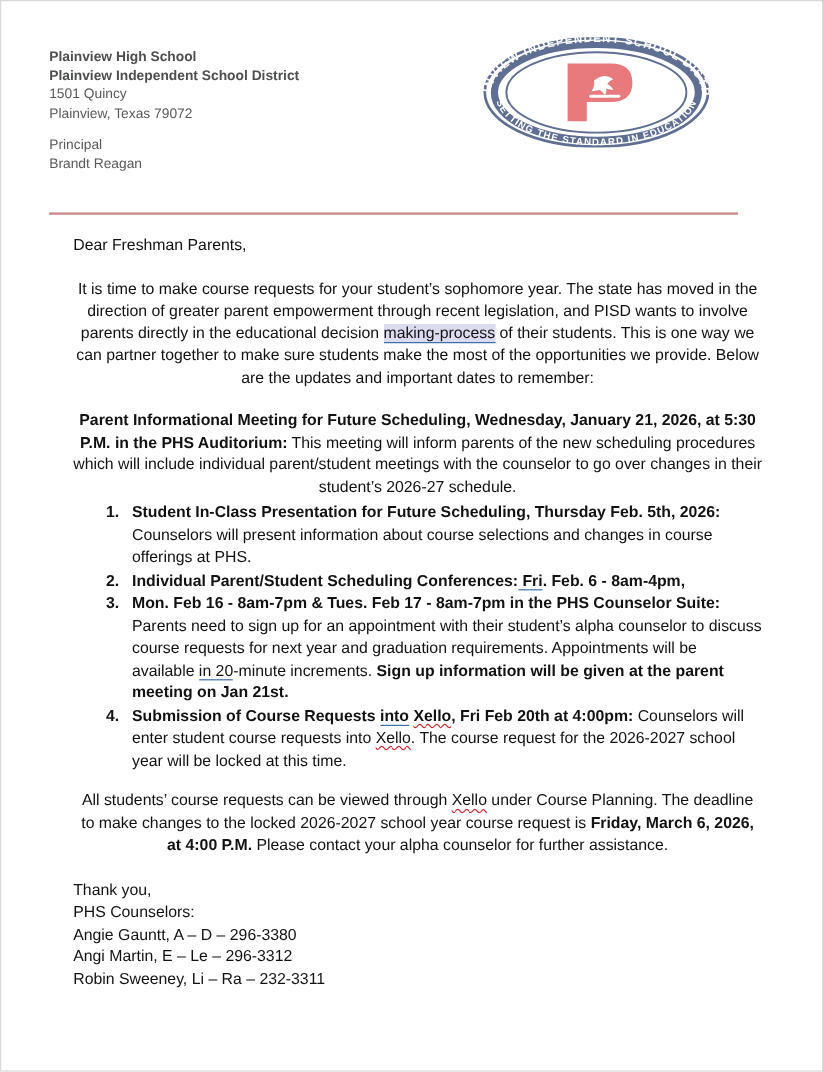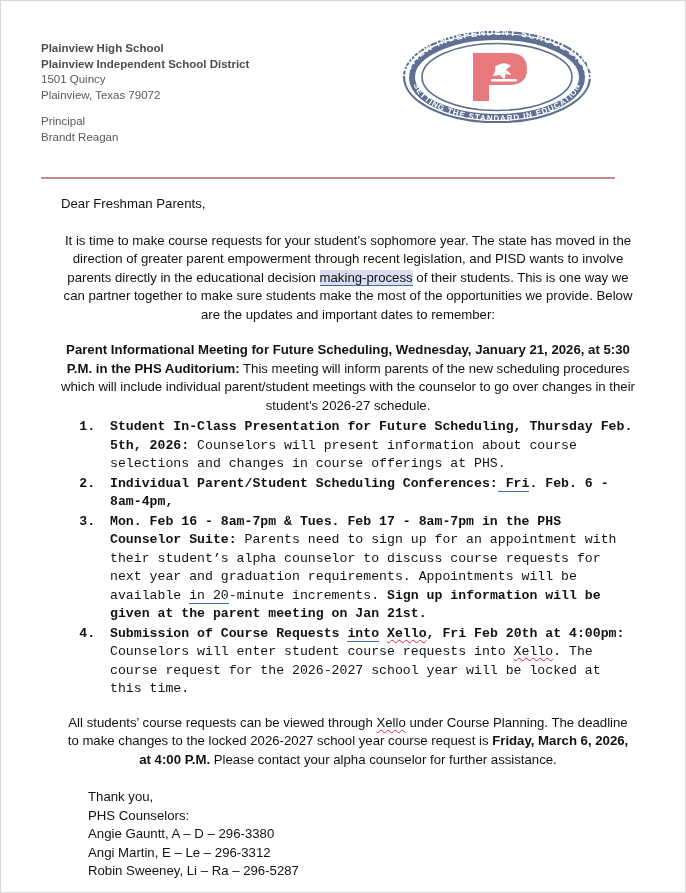--- a/index.html
+++ b/index.html
@@ -94,30 +94,29 @@
 
   ol.items {
     margin: 3px 0 15px 0;
     padding-left: 42px;
     list-style: decimal;
   }
   ol.items > li {
     margin: 0 0 1px 0;
     padding-left: 7px;
     font-weight: bold;
-    font-family: Liberation Mono, monospace;
   }
   ol.items > li .n { font-weight: normal; }
   ol.items > li::marker { font-weight: bold; }
 
   .signoff {
     margin-top: 19px;
     line-height: 18.6px;
   }
-  .signoff div { white-space: pre; margin-left: 27px; }
+  .signoff div { white-space: pre; }
 </style>
 </head>
 <body>
 
 <div class="page">
 
   <div class="letterhead">
 
     <div class="lh-text">
       <div class="strong">Plainview High School</div>
@@ -176,17 +175,17 @@
       <li><span class="b">Submission of Course Requests </span><span class="b grm">into</span><span class="b"> </span><span class="b sp">Xello</span><span class="b">, Fri Feb 20th at 4:00pm:</span><span class="n"> Counselors will enter student course requests into </span><span class="n sp">Xello</span><span class="n">. The course request for the 2026-2027 school year will be locked at this time.</span></li>
     </ol>
 
     <p class="para"><span>All students’ course requests can be viewed through </span><span class="sp">Xello</span><span> under Course Planning.  The deadline to make changes to the locked 2026-2027 school year course request is </span><span class="b">Friday, March 6, 2026, at 4:00 P.M.</span><span> Please contact your alpha counselor for further assistance.</span></p>
 
     <div class="signoff">
       <div>Thank you,</div>
       <div>PHS Counselors:</div>
       <div>Angie Gauntt, A – D – 296-3380</div>
       <div>Angi Martin, E – Le – 296-3312</div>
-      <div>Robin Sweeney, Li – Ra – 296-5287</div>
+      <div>Robin Sweeney, Li – Ra – 232-3311</div>
     </div>
 
   </div>
 </div>
 
 </body></html>

